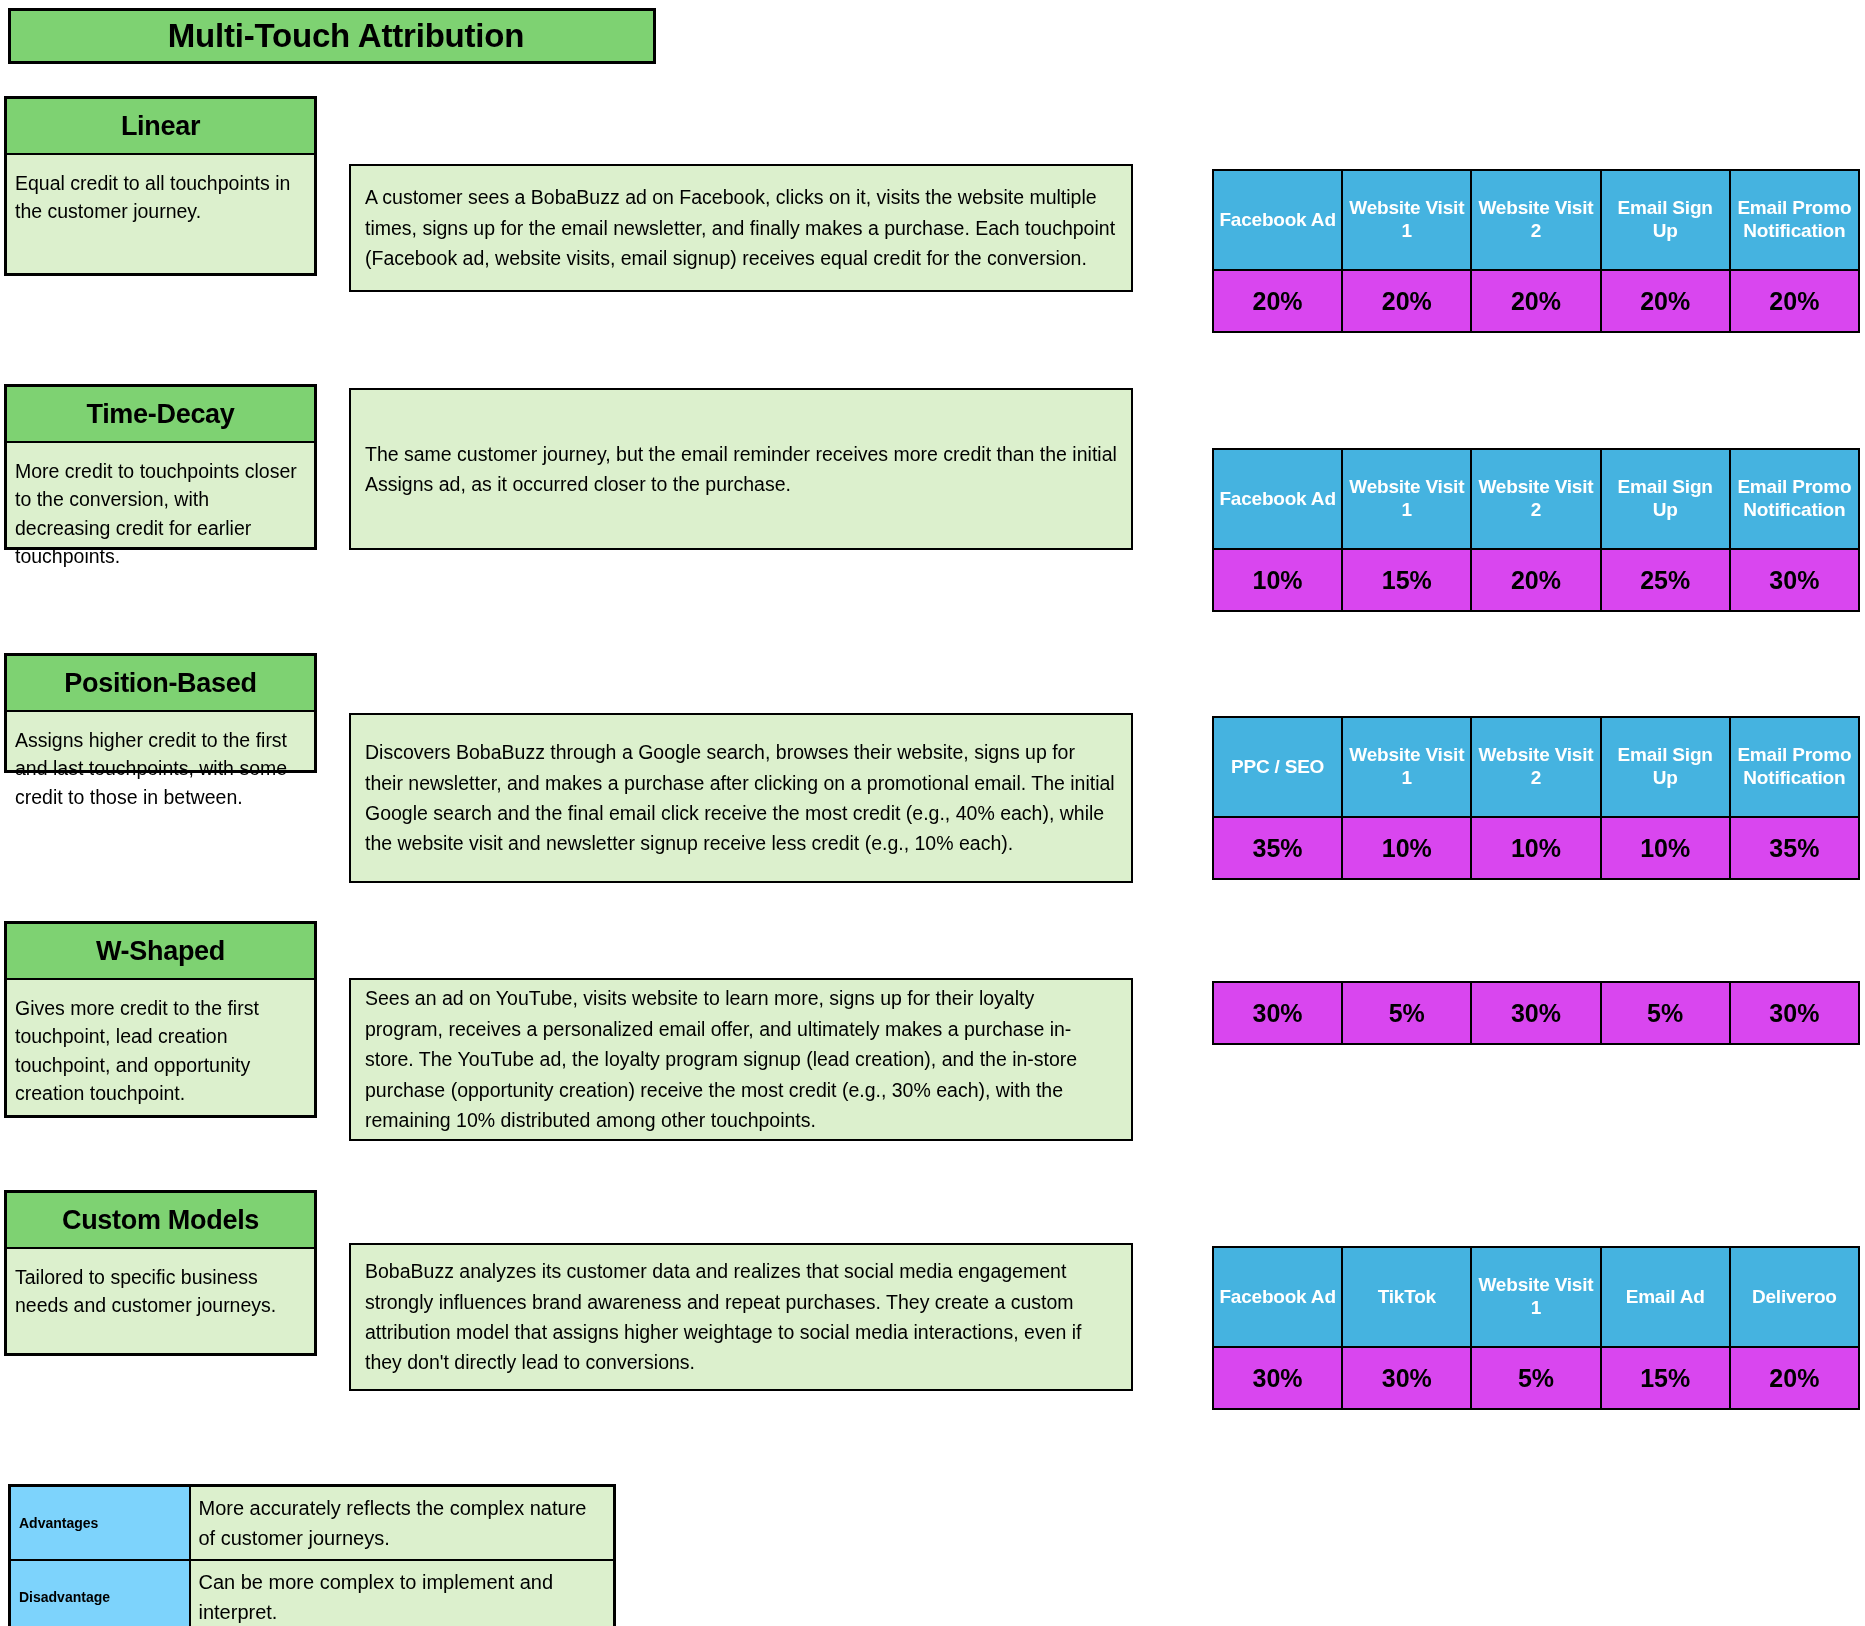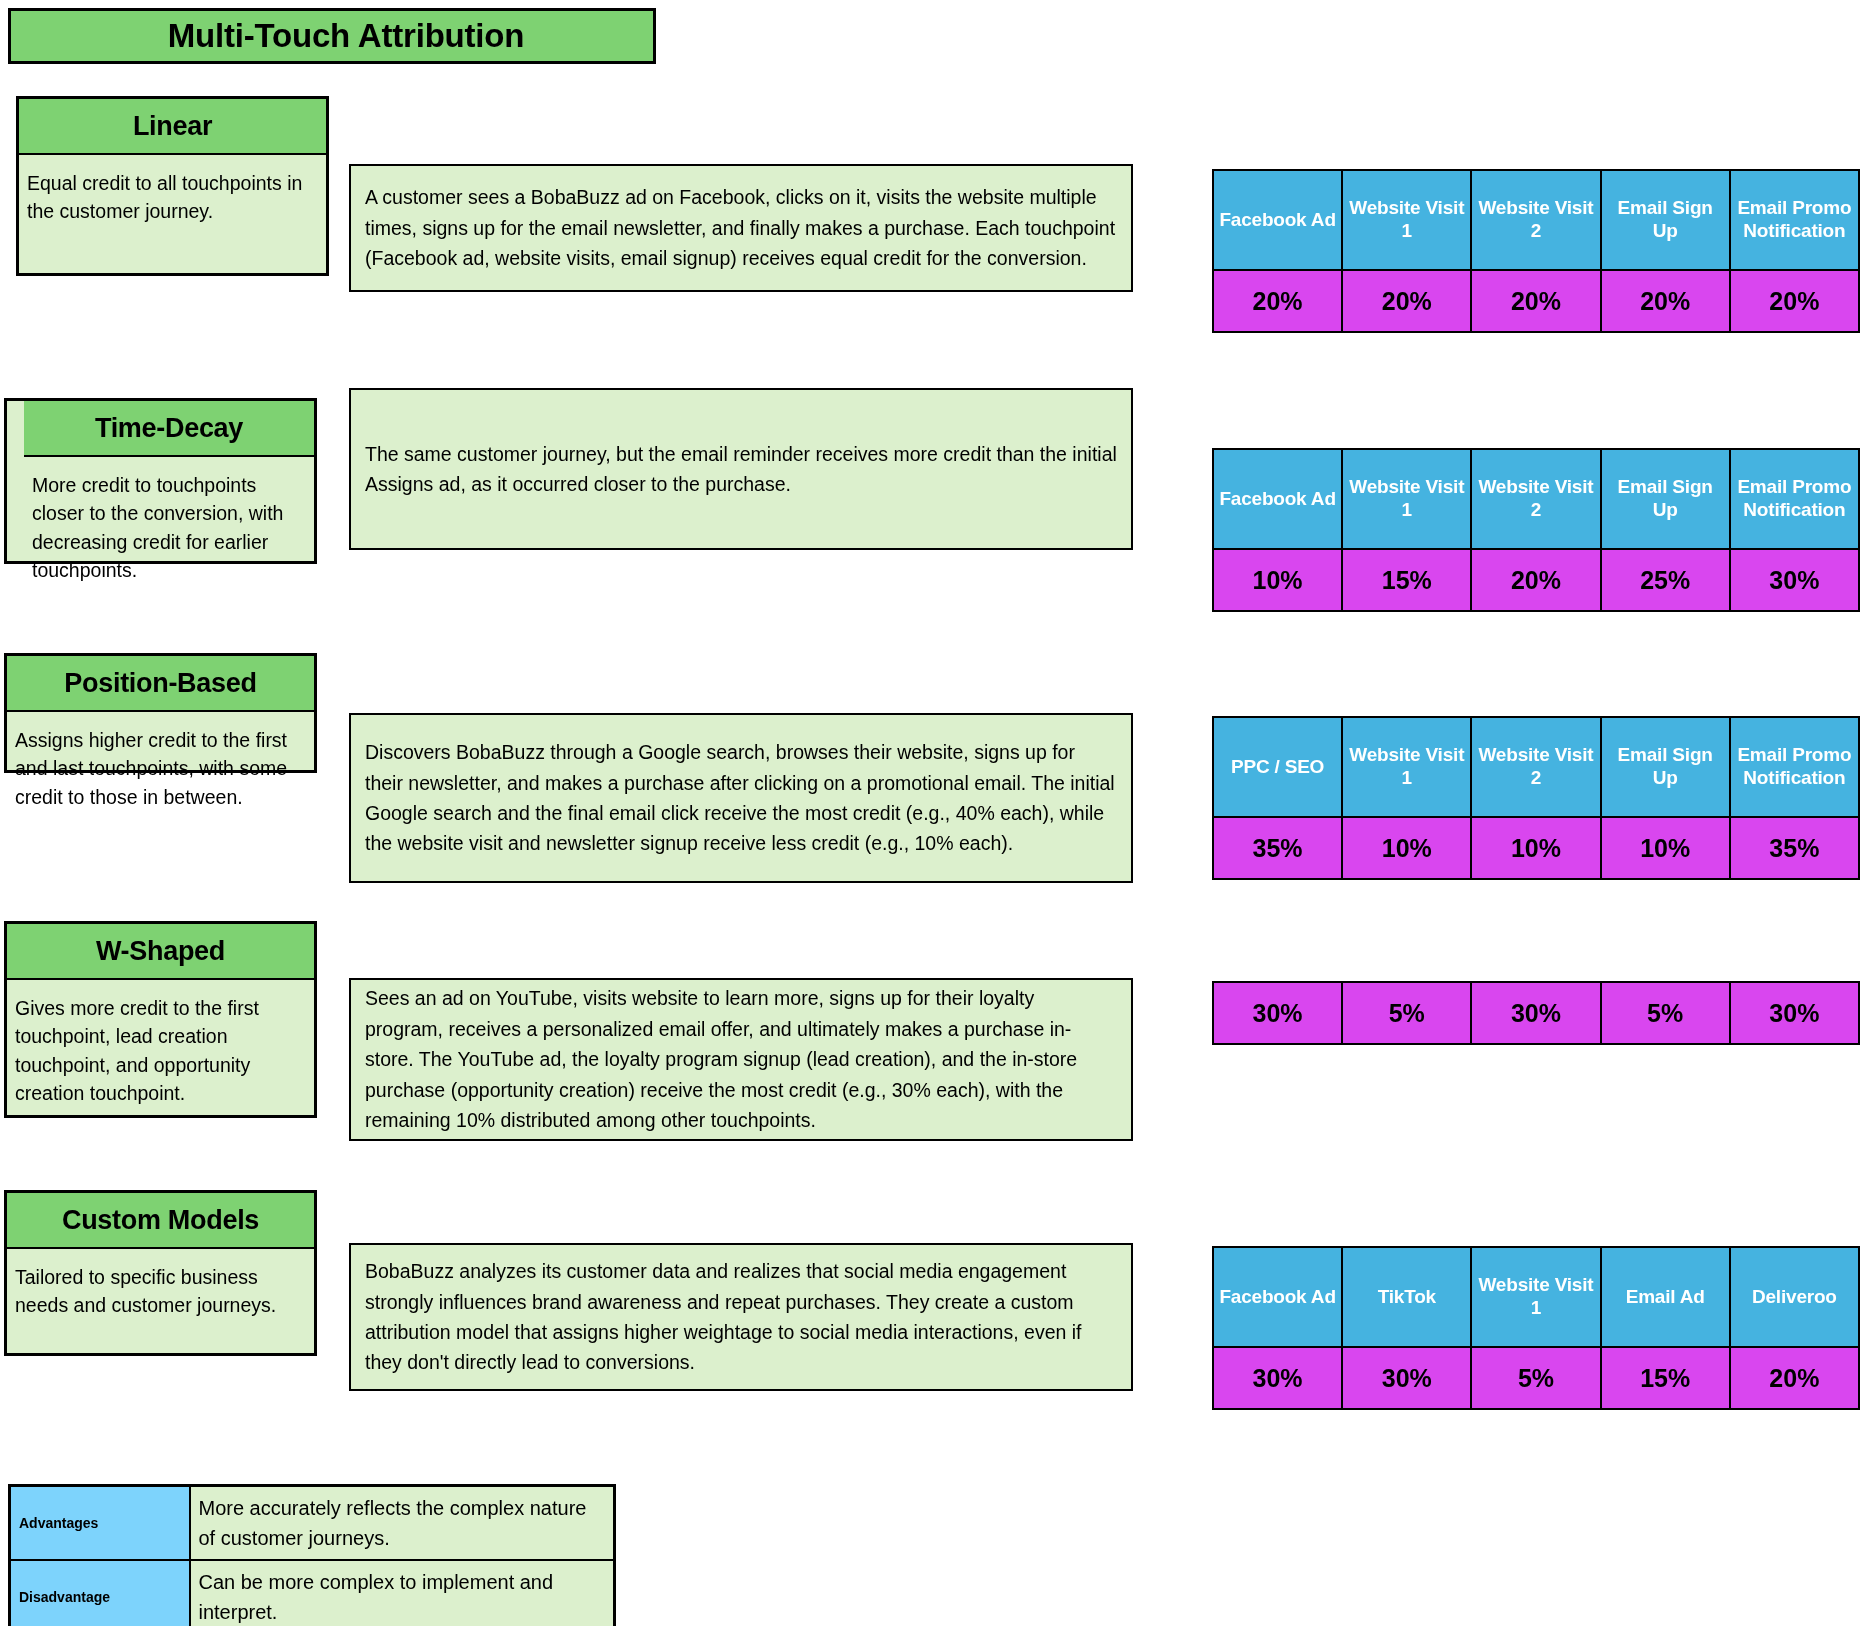--- a/index.html
+++ b/index.html
@@ -137,21 +137,21 @@
   }
 </style>
 </head>
 <body>
 
 <div id="title-banner">
   <span class="title-text">Multi-Touch Attribution</span>
 </div>
 
 <div class="model-row">
-  <div class="label-card" style="top:96px;height:180px;margin-left:12px;">
+  <div class="label-card" style="top:96px;height:180px;">
     <div class="label-head">Linear</div>
     <div class="label-body">Equal credit to all touchpoints in the customer journey.</div>
   </div>
   <div class="desc-box" style="top:164px;height:128px;"> A customer sees a BobaBuzz ad on Facebook, clicks on it, visits the website multiple times, signs up for the email newsletter, and finally makes a purchase. Each touchpoint (Facebook ad, website visits, email signup) receives equal credit for the conversion.</div>
   <table class="alloc-table" style="top:169px;">
     <tbody>
         <tr>
       <th>Facebook Ad</th>
       <th>Website Visit 1</th>
       <th>Website Visit 2</th>
@@ -163,21 +163,21 @@
       <td>20%</td>
       <td>20%</td>
       <td>20%</td>
       <td>20%</td>
     </tr>
   </tbody>
     </table>
 </div>
 
 <div class="model-row">
-  <div class="label-card" style="top:398px;height:166px;padding-left:17px;">
+  <div class="label-card" style="top:384px;height:166px;">
     <div class="label-head">Time-Decay</div>
     <div class="label-body">More credit to touchpoints closer to the conversion, with decreasing credit for earlier touchpoints.</div>
   </div>
   <div class="desc-box" style="top:388px;height:162px;">The same customer journey, but the email reminder receives more credit than the initial Assigns ad, as it occurred closer to the purchase.</div>
   <table class="alloc-table" style="top:448px;">
     <tbody>
         <tr>
       <th>Facebook Ad</th>
       <th>Website Visit 1</th>
       <th>Website Visit 2</th>

